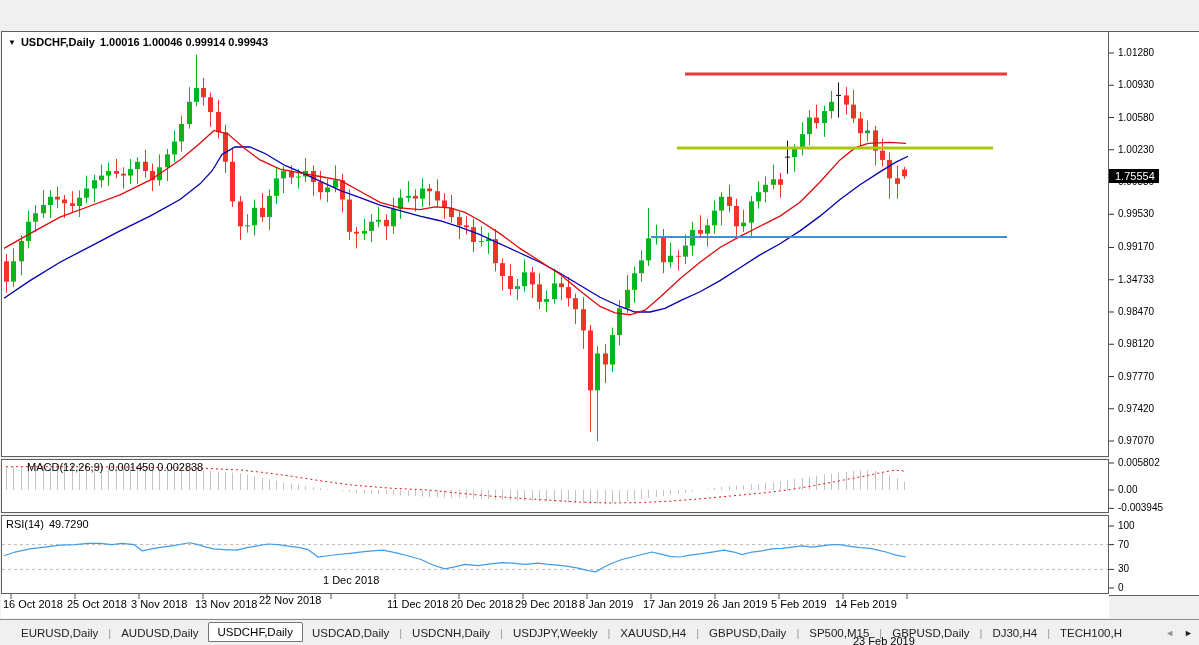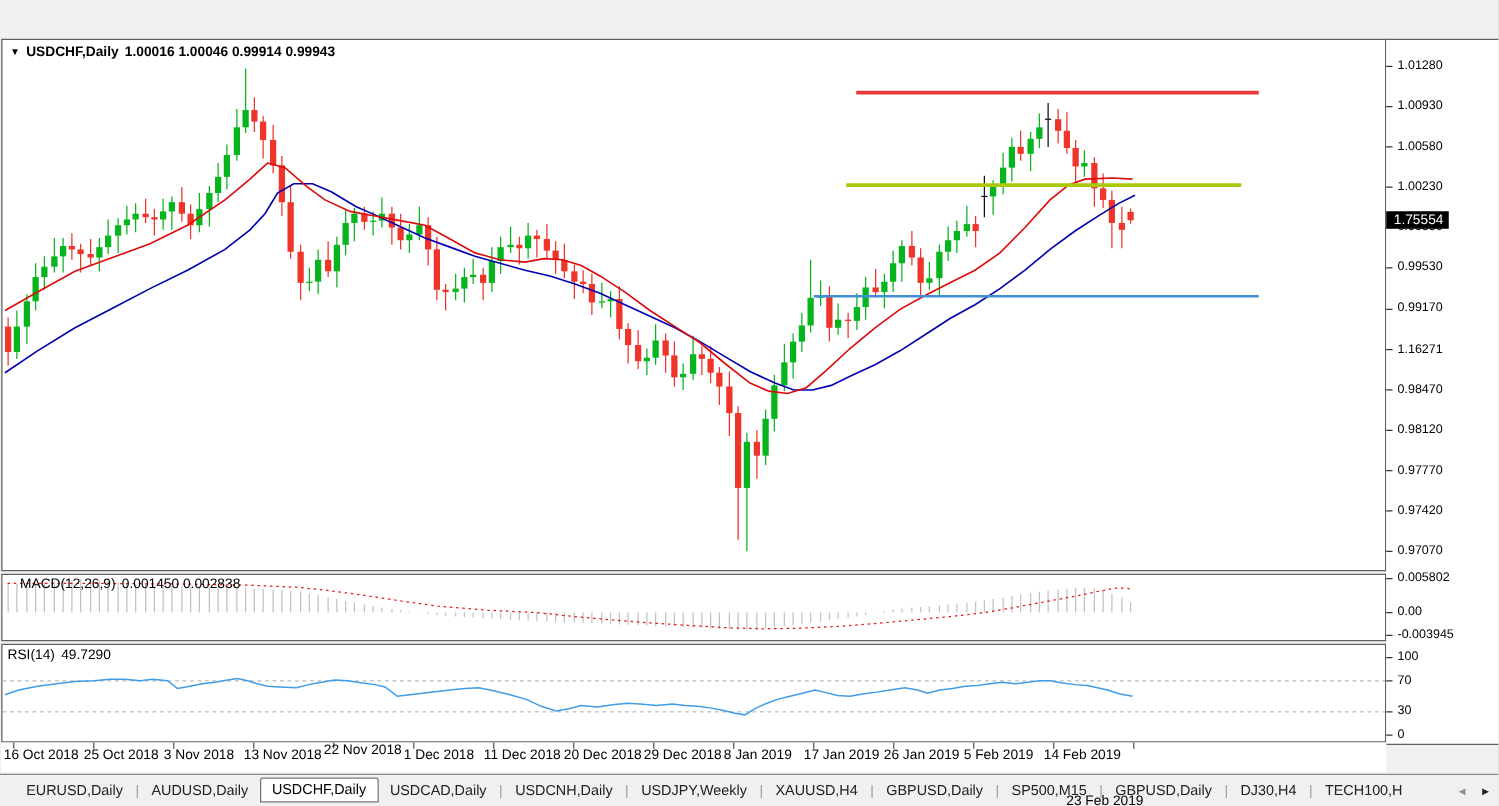--- a/index.html
+++ b/index.html
@@ -18,21 +18,21 @@
   #pane-rsi{top:515px;height:79px;}
   #axis-col{position:absolute;left:1109px;top:31px;width:90px;height:563px;background:#fff;
             border-top:1px solid #5f5f5f;border-bottom:1px solid #5f5f5f;}
   #date-strip{position:absolute;left:1px;top:594px;width:1108px;height:24px;background:#fff;}
   .splitter{position:absolute;left:0;width:1199px;height:3px;cursor:row-resize;}
   
   #overlay-svg{position:absolute;left:0;top:0;z-index:2;pointer-events:none;}
   .chart-label{position:absolute;z-index:3;white-space:pre;}
   #chart-title{left:8px;top:36px;font-weight:bold;color:#000;}
   #chart-title .tri{font-size:8px;vertical-align:1px;margin-right:5px;}
-  #macd-label{left:4px;top:461px;color:#000;padding-left:12px;}
+  #macd-label{left:15px;top:461px;color:#000;padding-left:12px;}
   #rsi-label{left:6px;top:518px;color:#000;}
   .ind-val{margin-left:5px;}
   .axis-label{position:absolute;left:1118px;z-index:3;color:#000;font-size:10px;}
   #price-tag{position:absolute;left:1109px;z-index:4;background:#000;color:#fff;
              padding:1px 4px 1px 6px;font-size:11px;}
   .date-label{position:absolute;top:598px;z-index:3;color:#000;font-size:11px;white-space:pre;}
   
   #tabbar{position:absolute;left:0;top:619px;width:1199px;height:26px;background:#f0f0f0;
           border-top:1px solid #8c8c8c;display:flex;align-items:center;padding-left:12px;box-sizing:border-box;overflow:hidden;}
   .tab{padding:3px 9px;color:#222;font-size:11.5px;white-space:nowrap;cursor:default;}
@@ -525,39 +525,39 @@
       <span id="tab-arrow-right">►</span>
     </div>
   </div>
 <div class="axis-label" style="left: 1118px; top: 47px;">1.01280</div>
     <div class="axis-label" style="left: 1118px; top: 79.2595px;">1.00930</div>
     <div class="axis-label" style="left: 1118px; top: 111.519px;">1.00580</div>
     <div class="axis-label" style="left: 1118px; top: 143.778px;">1.00230</div>
     <div class="axis-label" style="left: 1118px; top: 176.038px;">0.99880</div>
     <div class="axis-label" style="left: 1118px; top: 208.297px;">0.99530</div>
     <div class="axis-label" style="left: 1118px; top: 241.479px;">0.99170</div>
-    <div class="axis-label" style="left: 1118px; top: 273.738px;">1.16271</div>
+    <div class="axis-label" style="left: 1118px; top: 273.738px;">1.34733</div>
     <div class="axis-label" style="left: 1118px; top: 305.998px;">0.98470</div>
     <div class="axis-label" style="left: 1118px; top: 338.257px;">0.98120</div>
     <div class="axis-label" style="left: 1118px; top: 370.517px;">0.97770</div>
     <div class="axis-label" style="left: 1118px; top: 402.776px;">0.97420</div>
     <div class="axis-label" style="left: 1118px; top: 435.036px;">0.97070</div>
     <div class="axis-label" style="left: 1118px; top: 456.992px;">0.005802</div>
     <div class="axis-label" style="left: 1118px; top: 484px;">0.00</div>
     <div class="axis-label" style="left: 1118px; top: 502.364px;">-0.003945</div>
     <div class="axis-label" style="left: 1118px; top: 520px;">100</div>
     <div class="axis-label" style="left: 1118px; top: 538.6px; text-align: center;">70</div>
     <div class="axis-label" style="left: 1118px; top: 563.4px;">30</div>
     <div class="axis-label" style="left: 1118px; top: 582px;">0</div>
     <div class="date-label" style="left: 3px; top: 598px;">16 Oct 2018</div>
     <div class="date-label" style="left: 67px; top: 598px;">25 Oct 2018</div>
     <div class="date-label" style="left: 131px; top: 598px;">3 Nov 2018</div>
     <div class="date-label" style="left: 195px; top: 598px;">13 Nov 2018</div>
     <div class="date-label" style="left: 259px; top: 594px;">22 Nov 2018</div>
-    <div class="date-label" style="left: 323px; top: 598px;">1 Dec 2018</div>
+    <div class="date-label" style="left: 323px; top: 574px;">1 Dec 2018</div>
     <div class="date-label" style="left: 387px; top: 598px;">11 Dec 2018</div>
     <div class="date-label" style="left: 451px; top: 598px;">20 Dec 2018</div>
     <div class="date-label" style="left: 515px; top: 598px;">29 Dec 2018</div>
     <div class="date-label" style="left: 579px; top: 598px;">8 Jan 2019</div>
     <div class="date-label" style="left: 643px; top: 598px;">17 Jan 2019</div>
     <div class="date-label" style="left: 707px; top: 598px;">26 Jan 2019</div>
     <div class="date-label" style="left: 771px; top: 598px;">5 Feb 2019</div>
     <div class="date-label" style="left: 835px; top: 598px;">14 Feb 2019</div>
     <div class="date-label" style="left: 853px; top: 598px; margin-top: 37px;">23 Feb 2019</div>
   </div>

